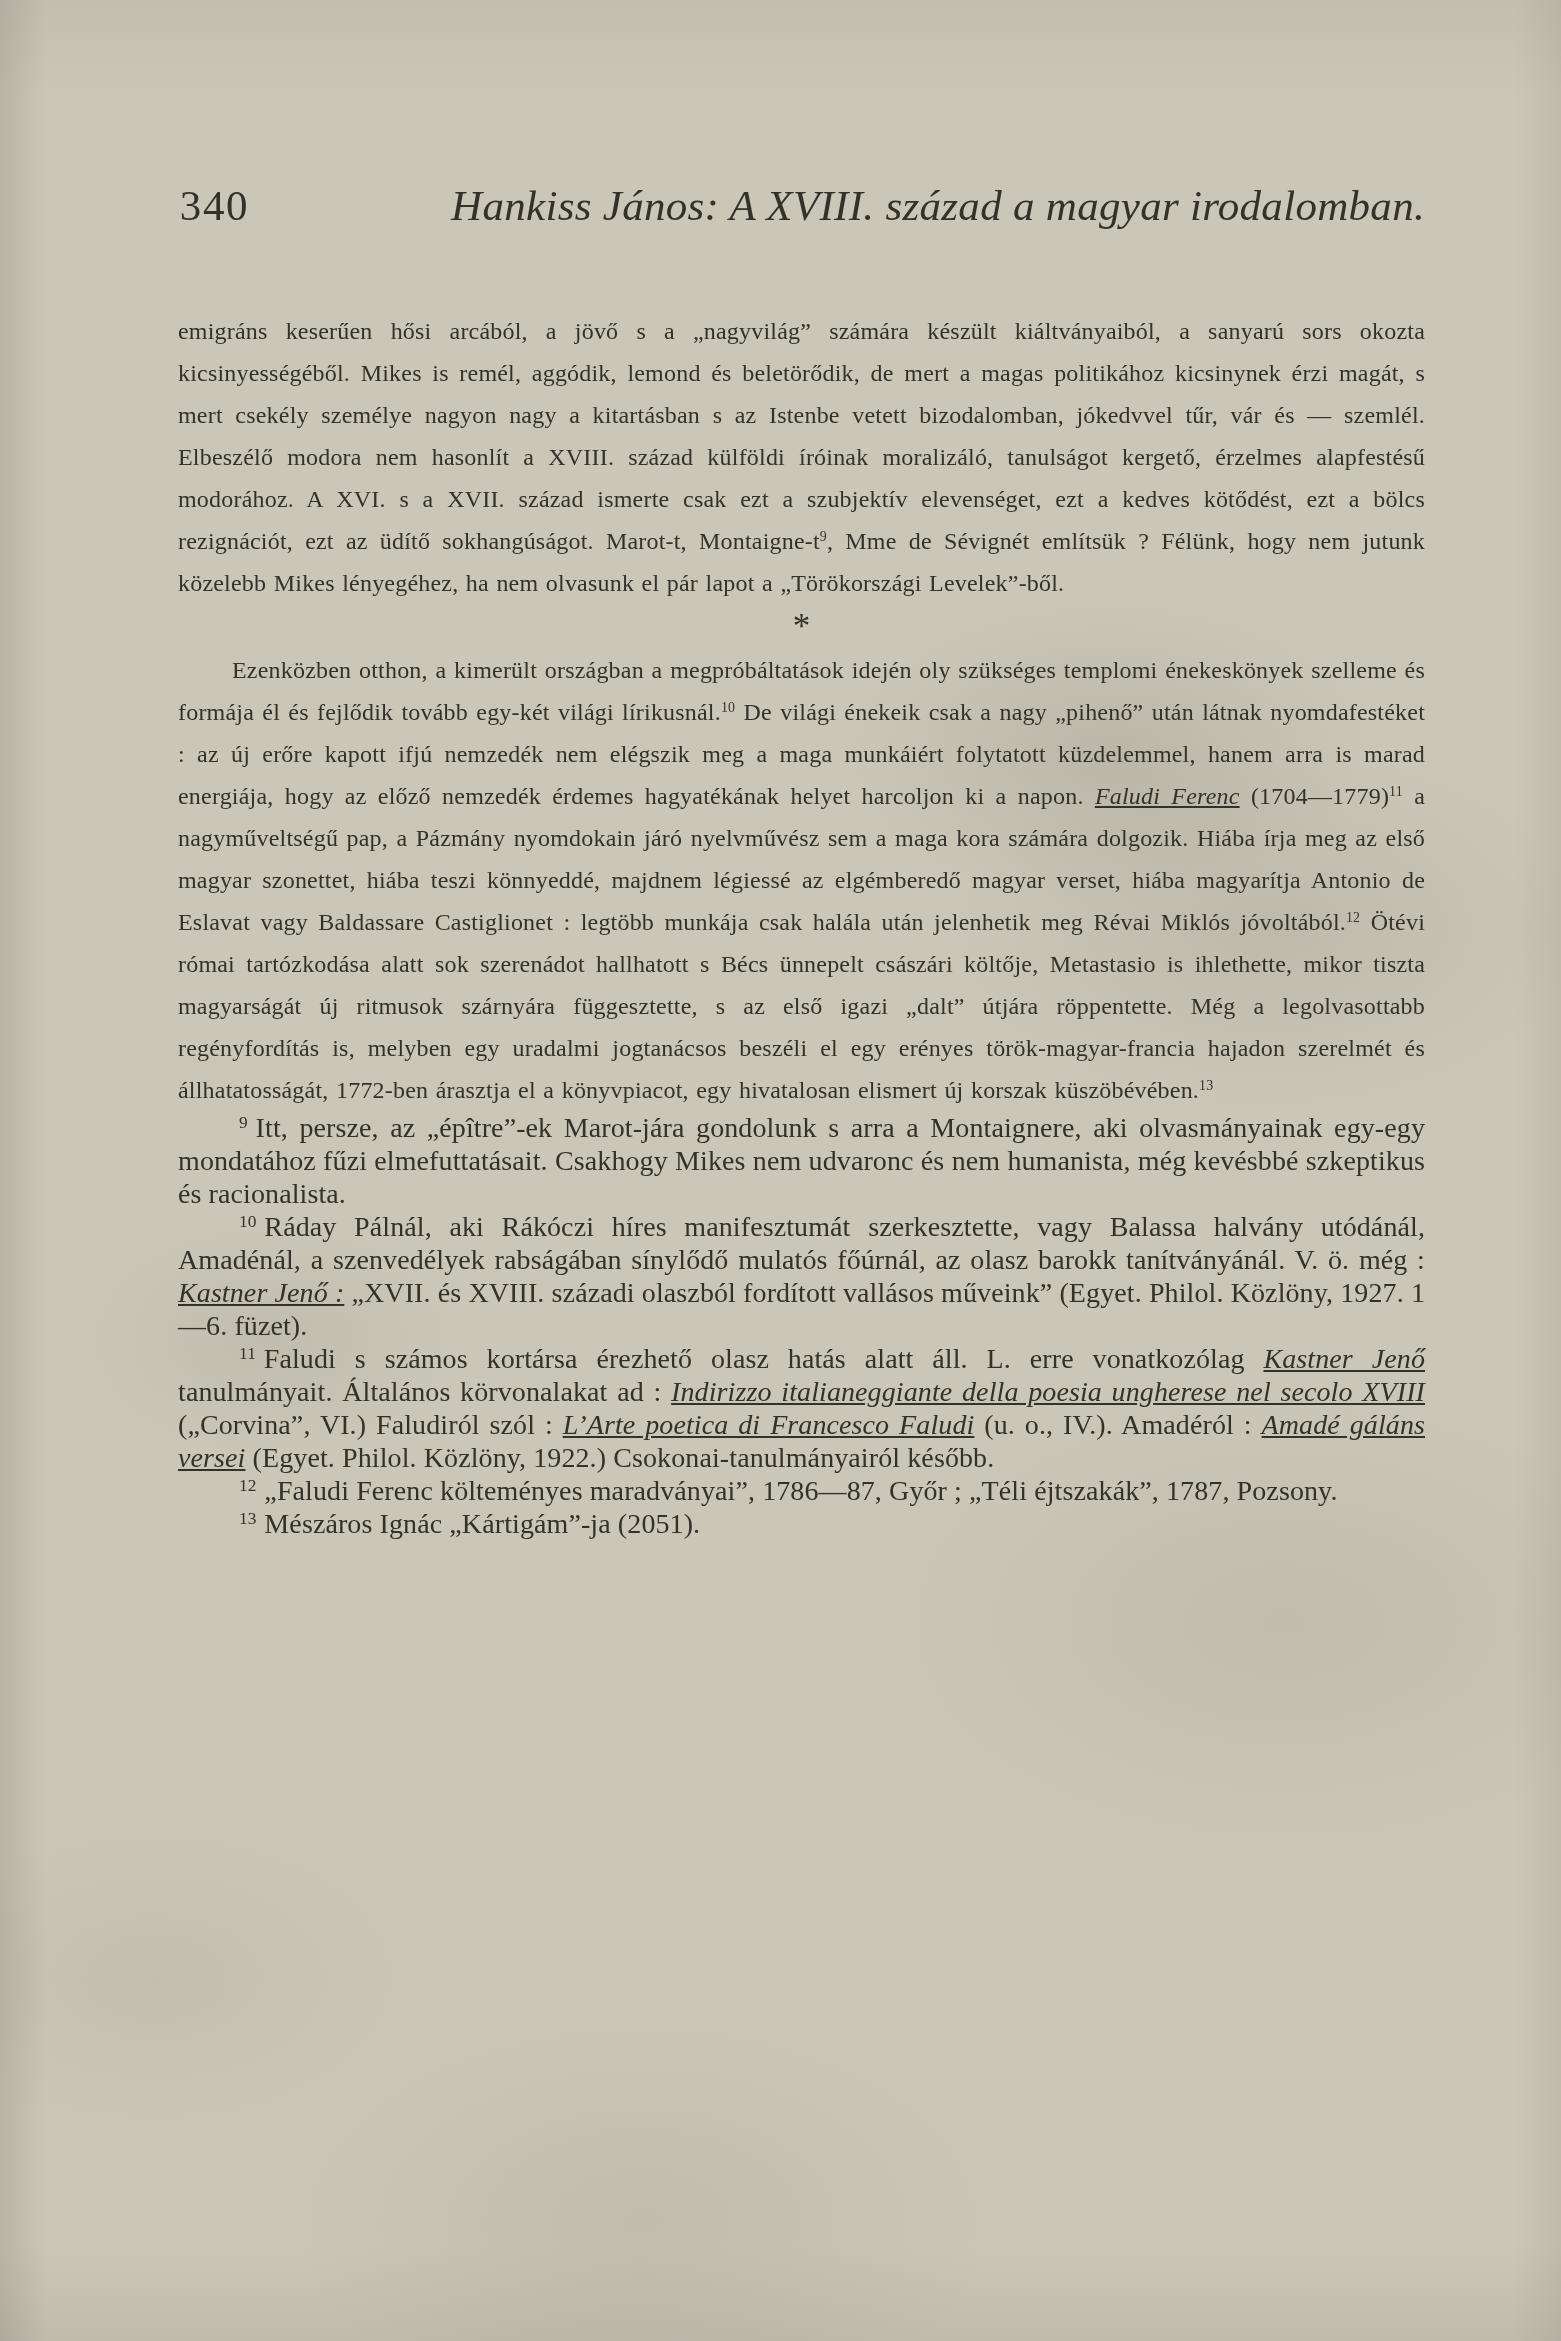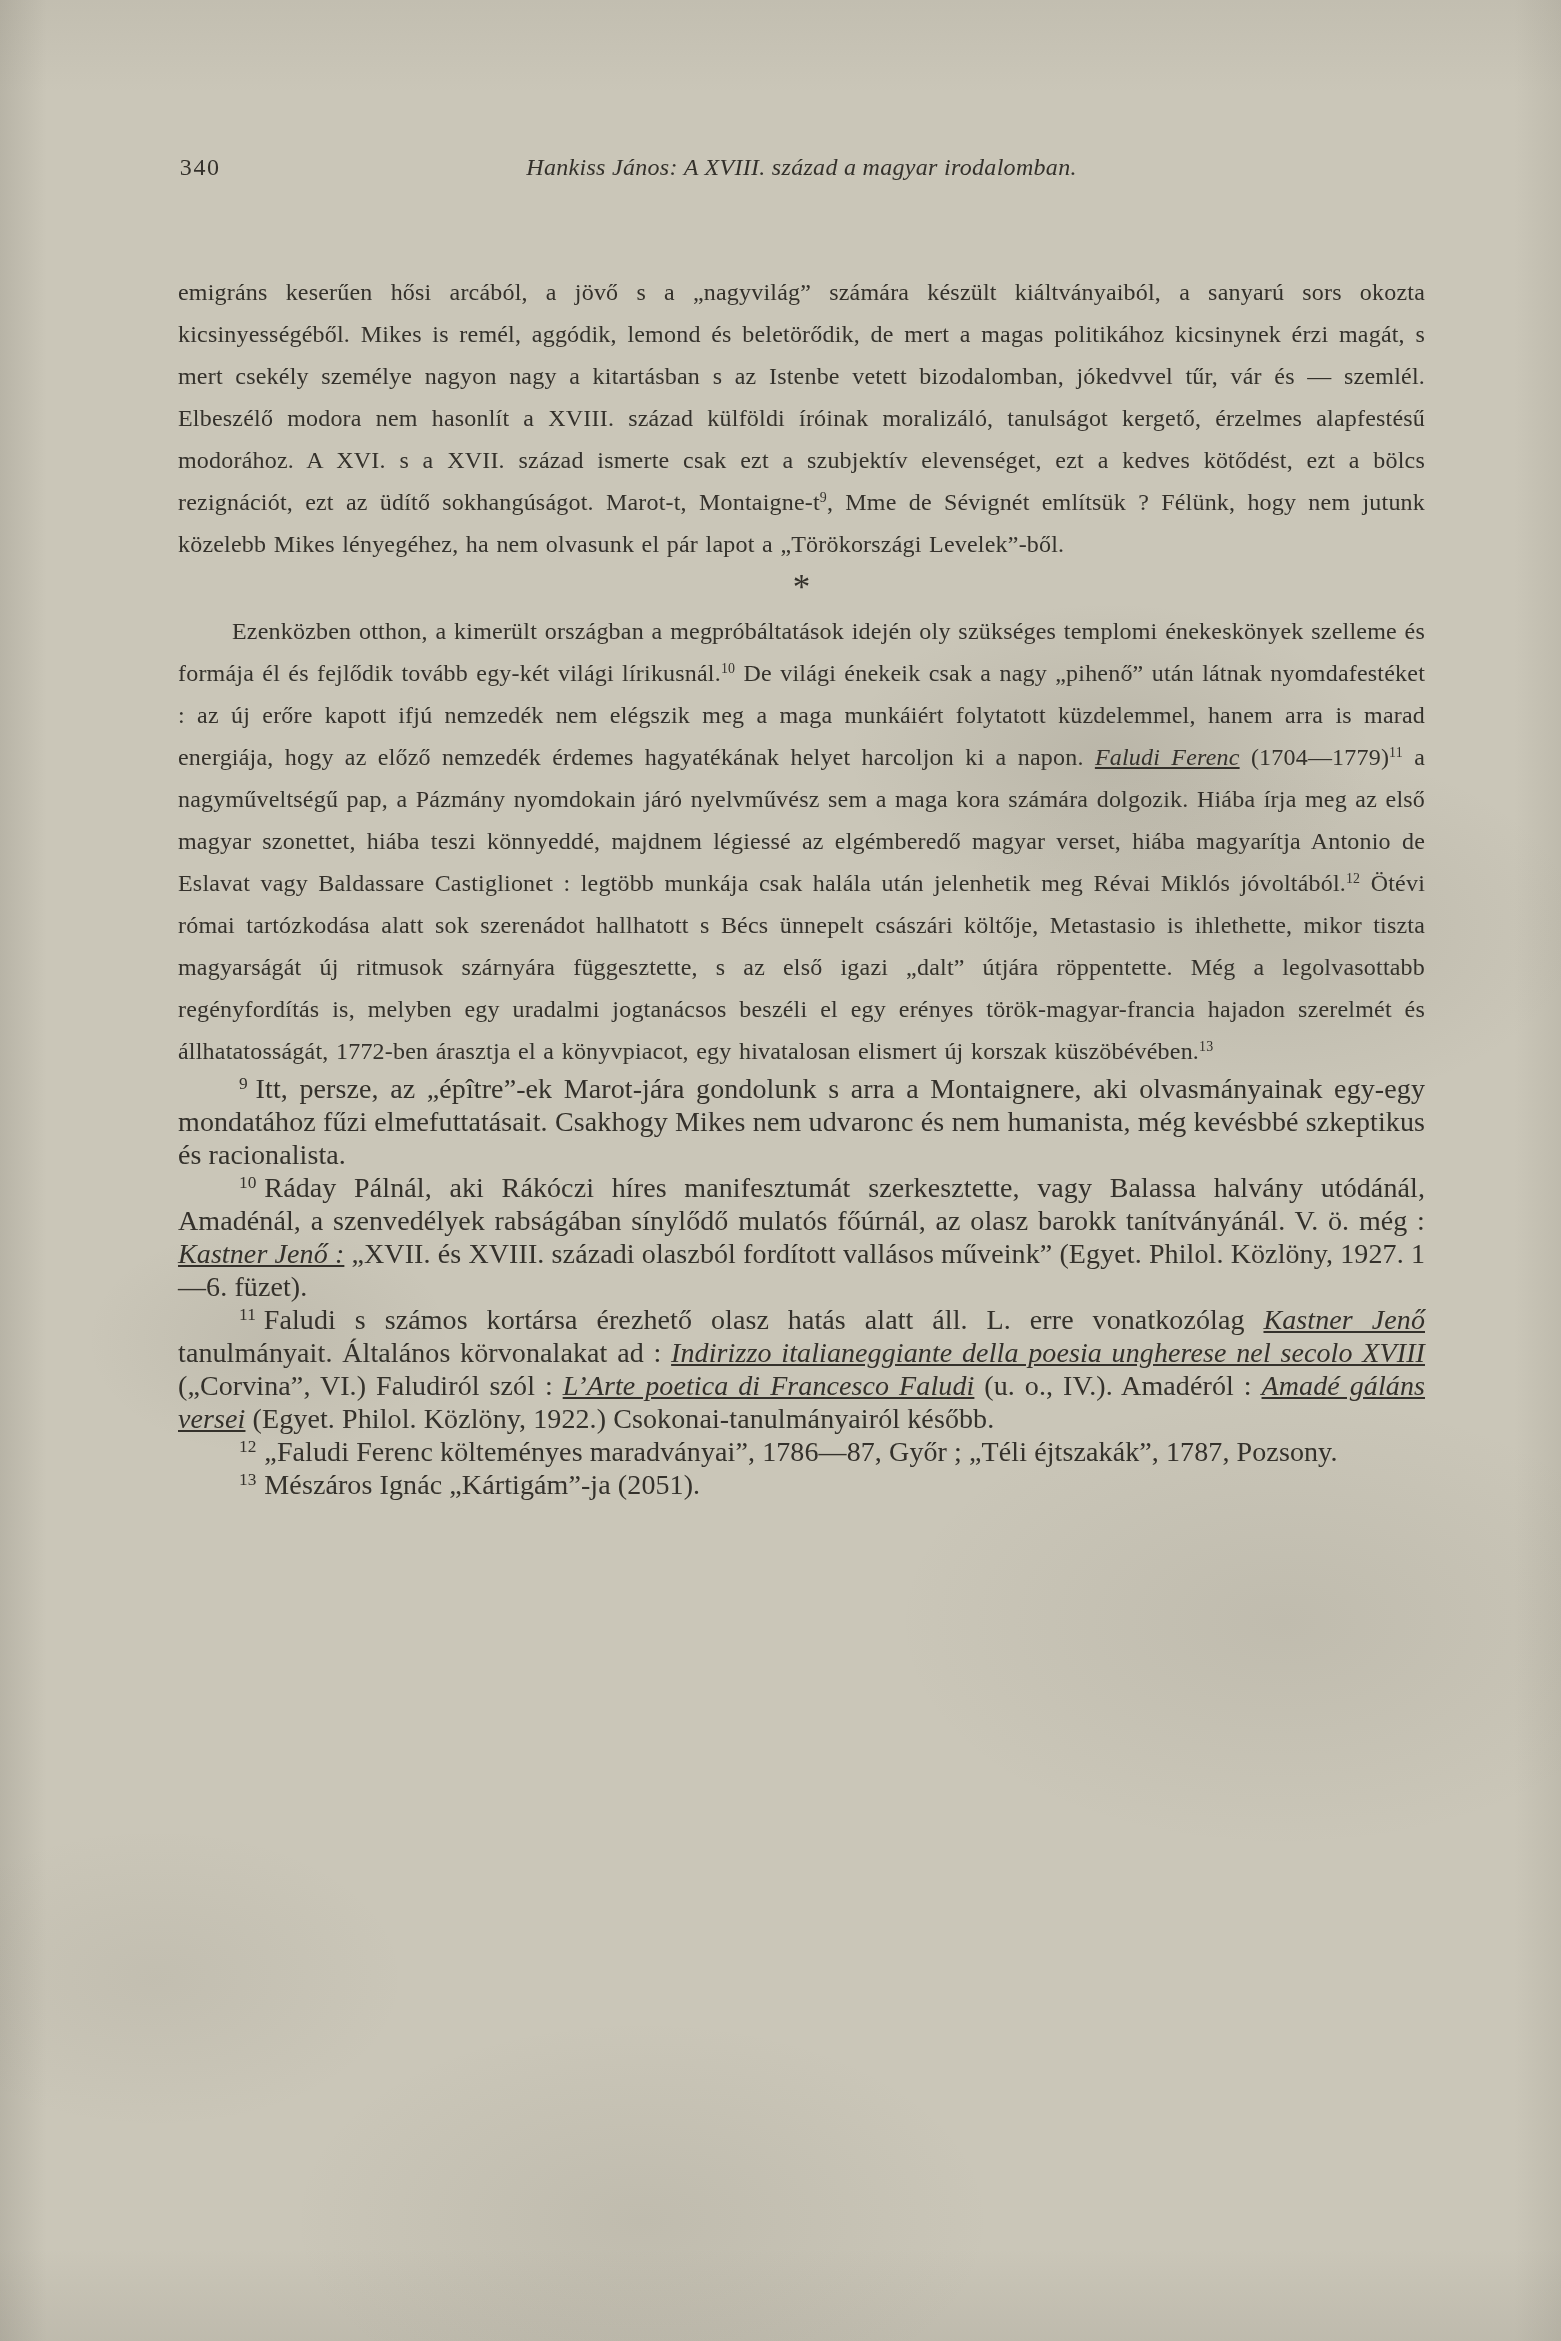--- a/index.html
+++ b/index.html
@@ -21,23 +21,23 @@
       radial-gradient(451px 260px at 1266px 928px, rgba(104,99,87,0.13), rgba(104,99,87,0) 70%),
       radial-gradient(260px 165px at 269px 1340px,  rgba(104,99,87,0.10), rgba(104,99,87,0) 70%),
       radial-gradient(538px 312px at 1284px 1622px, rgba(104,99,87,0.10), rgba(104,99,87,0) 72%),
       radial-gradient(486px 278px at 642px 2221px,  rgba(104,99,87,0.10), rgba(104,99,87,0) 72%),
       radial-gradient(347px 208px at 156px 1978px,  rgba(104,99,87,0.08), rgba(104,99,87,0) 72%),
       linear-gradient(90deg, rgba(88,84,74,0.16), rgba(88,84,74,0) 3%, rgba(88,84,74,0) 97%, rgba(88,84,74,0.10)),
       linear-gradient(0deg,  rgba(88,84,74,0.10), rgba(88,84,74,0) 4%, rgba(88,84,74,0) 96%, rgba(88,84,74,0.07));
   }
   .content { position: absolute; left: 178px; top: 146px; width: 1247px; }
 
-  .page-header { position: relative; font-size: 24px; line-height: 42px; margin-bottom: 83px; }
+  .page-header { position: relative; font-size: 43px; line-height: 42px; margin-bottom: 83px; }
   .page-number { position: absolute; left: 1.7px; top: 0; letter-spacing: 1.7px; }
-  .running-title { display: block; text-align: center; font-style: italic; letter-spacing: 0.3px; }
+  .running-title { display: block; text-align: right; font-style: italic; letter-spacing: 0.3px; margin-top: 39px; }
 
   .para {
     font-size: 24px;
     line-height: 42px;
     text-align: justify;
     letter-spacing: 0.2px;
     word-spacing: 1.3px;
   }
   .para.indented { text-indent: 54px; }
 

